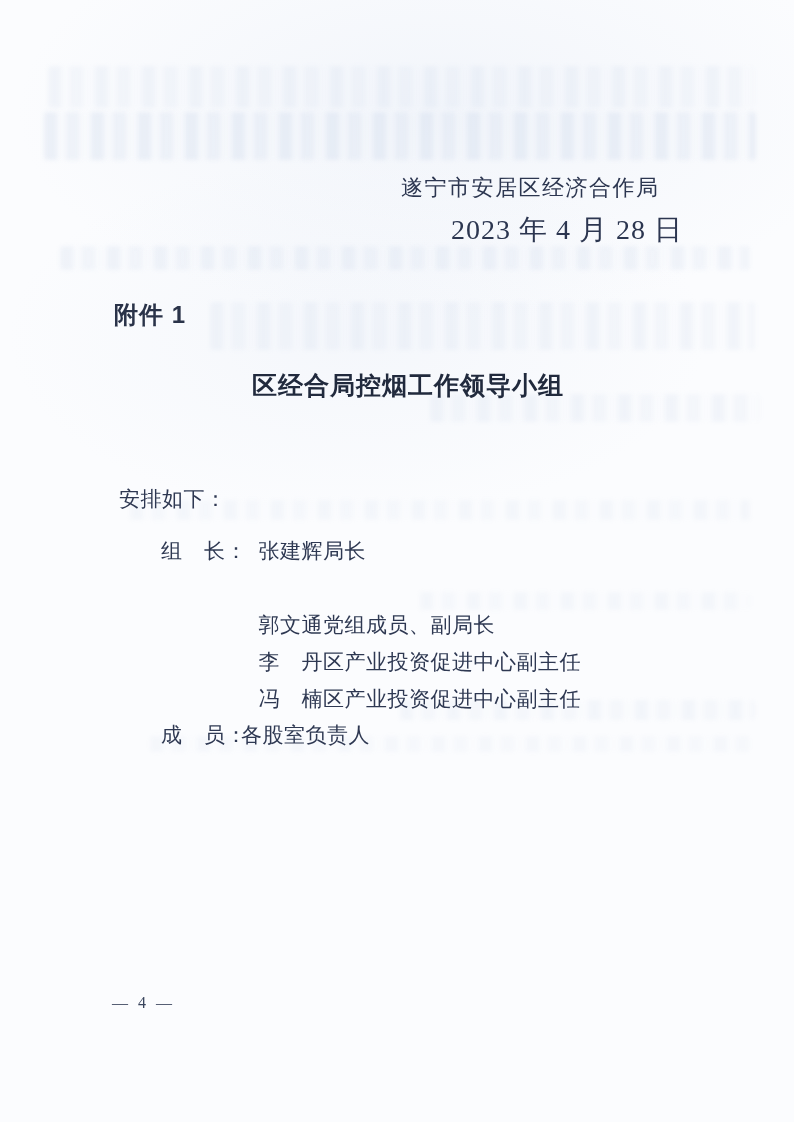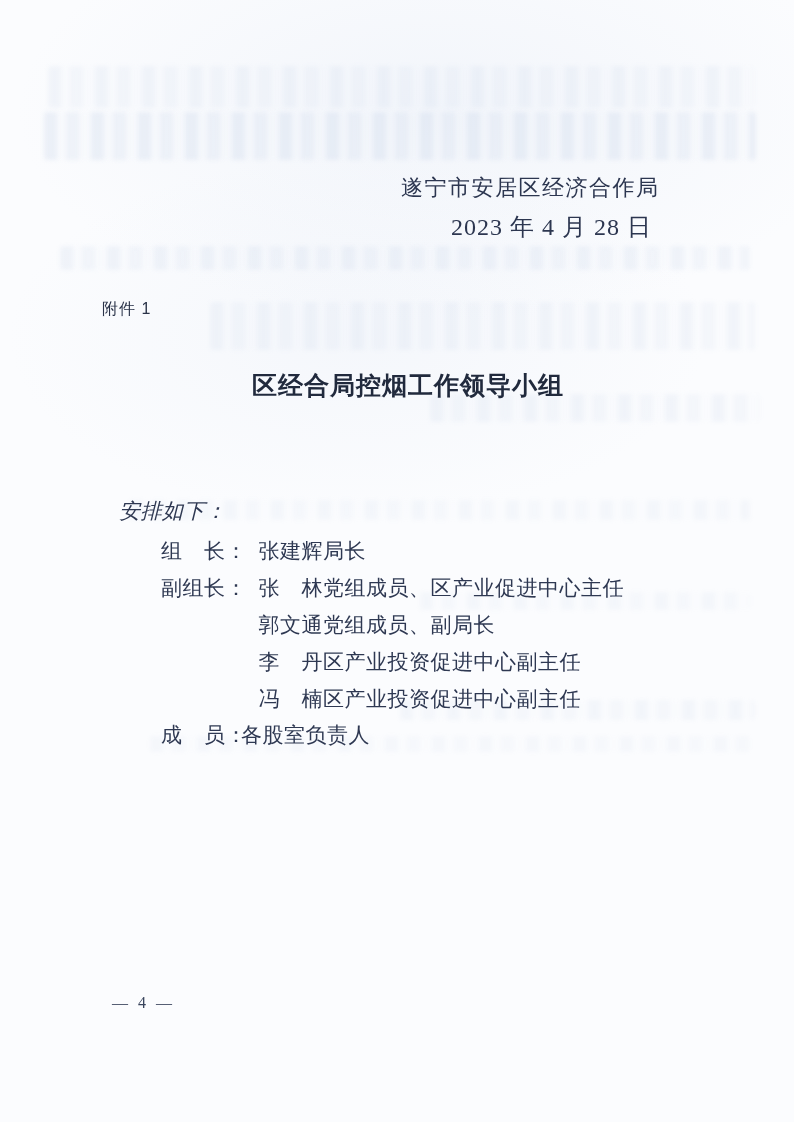--- a/index.html
+++ b/index.html
@@ -44,37 +44,37 @@
 
   .line { position: absolute; white-space: nowrap; }
 
   .issuer {
     left: 401px; top: 173px;
     font-size: 22px; letter-spacing: 1.5px;
     color: #2c3650;
   }
   .issue-date {
     left: 451px; top: 211px;
-    font-size: 24px; letter-spacing: 1px;
+    font-size: 28px; letter-spacing: 1px;
     color: #2c3650;
   }
   .attachment {
-    left: 102px; top: 299px;
+    left: 114px; top: 299px;
     font-family: "Liberation Sans", "DejaVu Sans", sans-serif;
-    font-weight: 400;
-    font-size: 16px; letter-spacing: 1px;
+    font-weight: 700;
+    font-size: 24px; letter-spacing: 1px;
     color: #2a3349;
   }
   .doc-title {
     left: 252px; top: 369px;
     font-size: 25px; font-weight: 700; letter-spacing: 1px;
     color: #212a3d;
   }
   .intro-1 { left: 158px; top: 459px; }
-  .intro-2 { left: 119px; top: 497px; font-style: italic; }
+  .intro-2 { left: 119px; top: 485px; }
   .body-text {
     font-size: 21px; letter-spacing: 0.5px;
     color: #2e3852;
   }
   .roster-row { position: absolute; left: 161px; white-space: nowrap; text-align: right; }
   .r0 { top: 537px; }
   .r1 { top: 574px; }
   .r2 { top: 611px; }
   .r3 { top: 648px; }
   .r4 { top: 685px; }
@@ -108,23 +108,20 @@
 
   <div class="line attachment">附件 1</div>
 
   <div class="line doc-title">区经合局控烟工作领导小组</div>
 
   <div class="line body-text intro-2">安排如下：</div>
 
   <div class="roster-row body-text r0">
     <span class="cell-role">组　长：</span><span class="cell-name">张建辉</span><span>局长</span>
   </div>
-  <div class="roster-row body-text r1">
-    <span class="cell-role">副组长：</span><span class="cell-name">张　林</span><span>党组成员、区产业促进中心主任</span>
-  </div>
   <div class="roster-row body-text r2">
     <span class="cell-role"></span><span class="cell-name">郭文通</span><span>党组成员、副局长</span>
   </div>
   <div class="roster-row body-text r4">
     <span class="cell-role"></span><span class="cell-name">冯　楠</span><span>区产业投资促进中心副主任</span>
   </div>
   <div class="roster-row body-text r3">
     <span class="cell-role"></span><span class="cell-name">李　丹</span><span>区产业投资促进中心副主任</span>
   </div>
   <div class="roster-row body-text r5">

